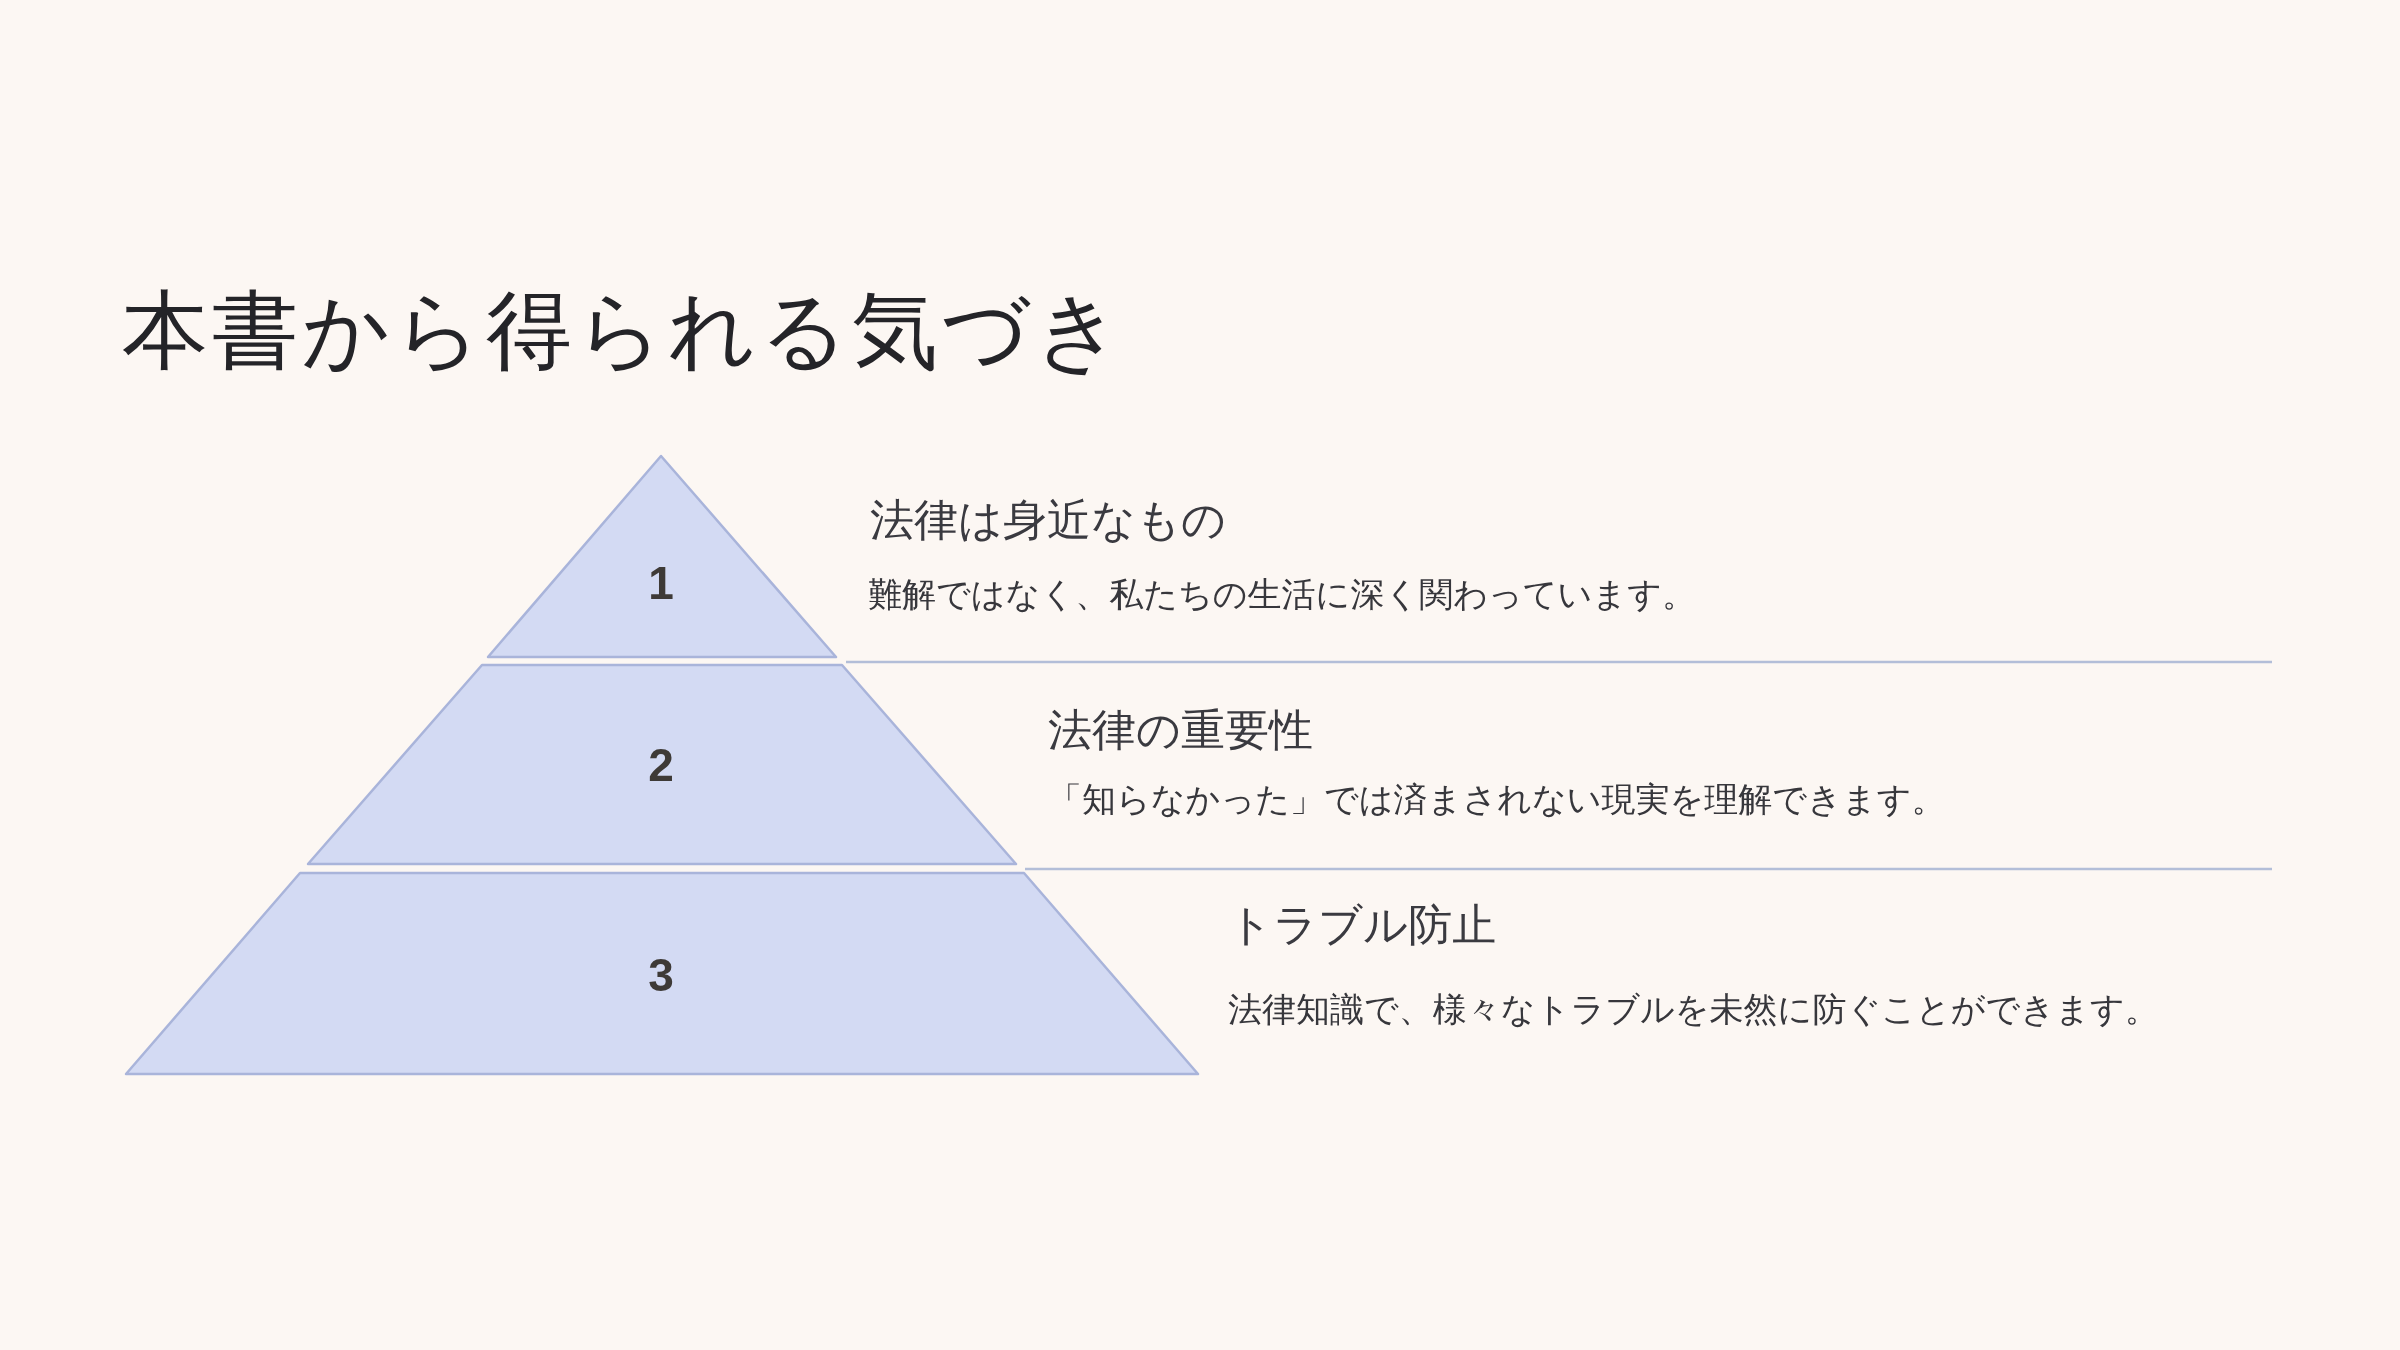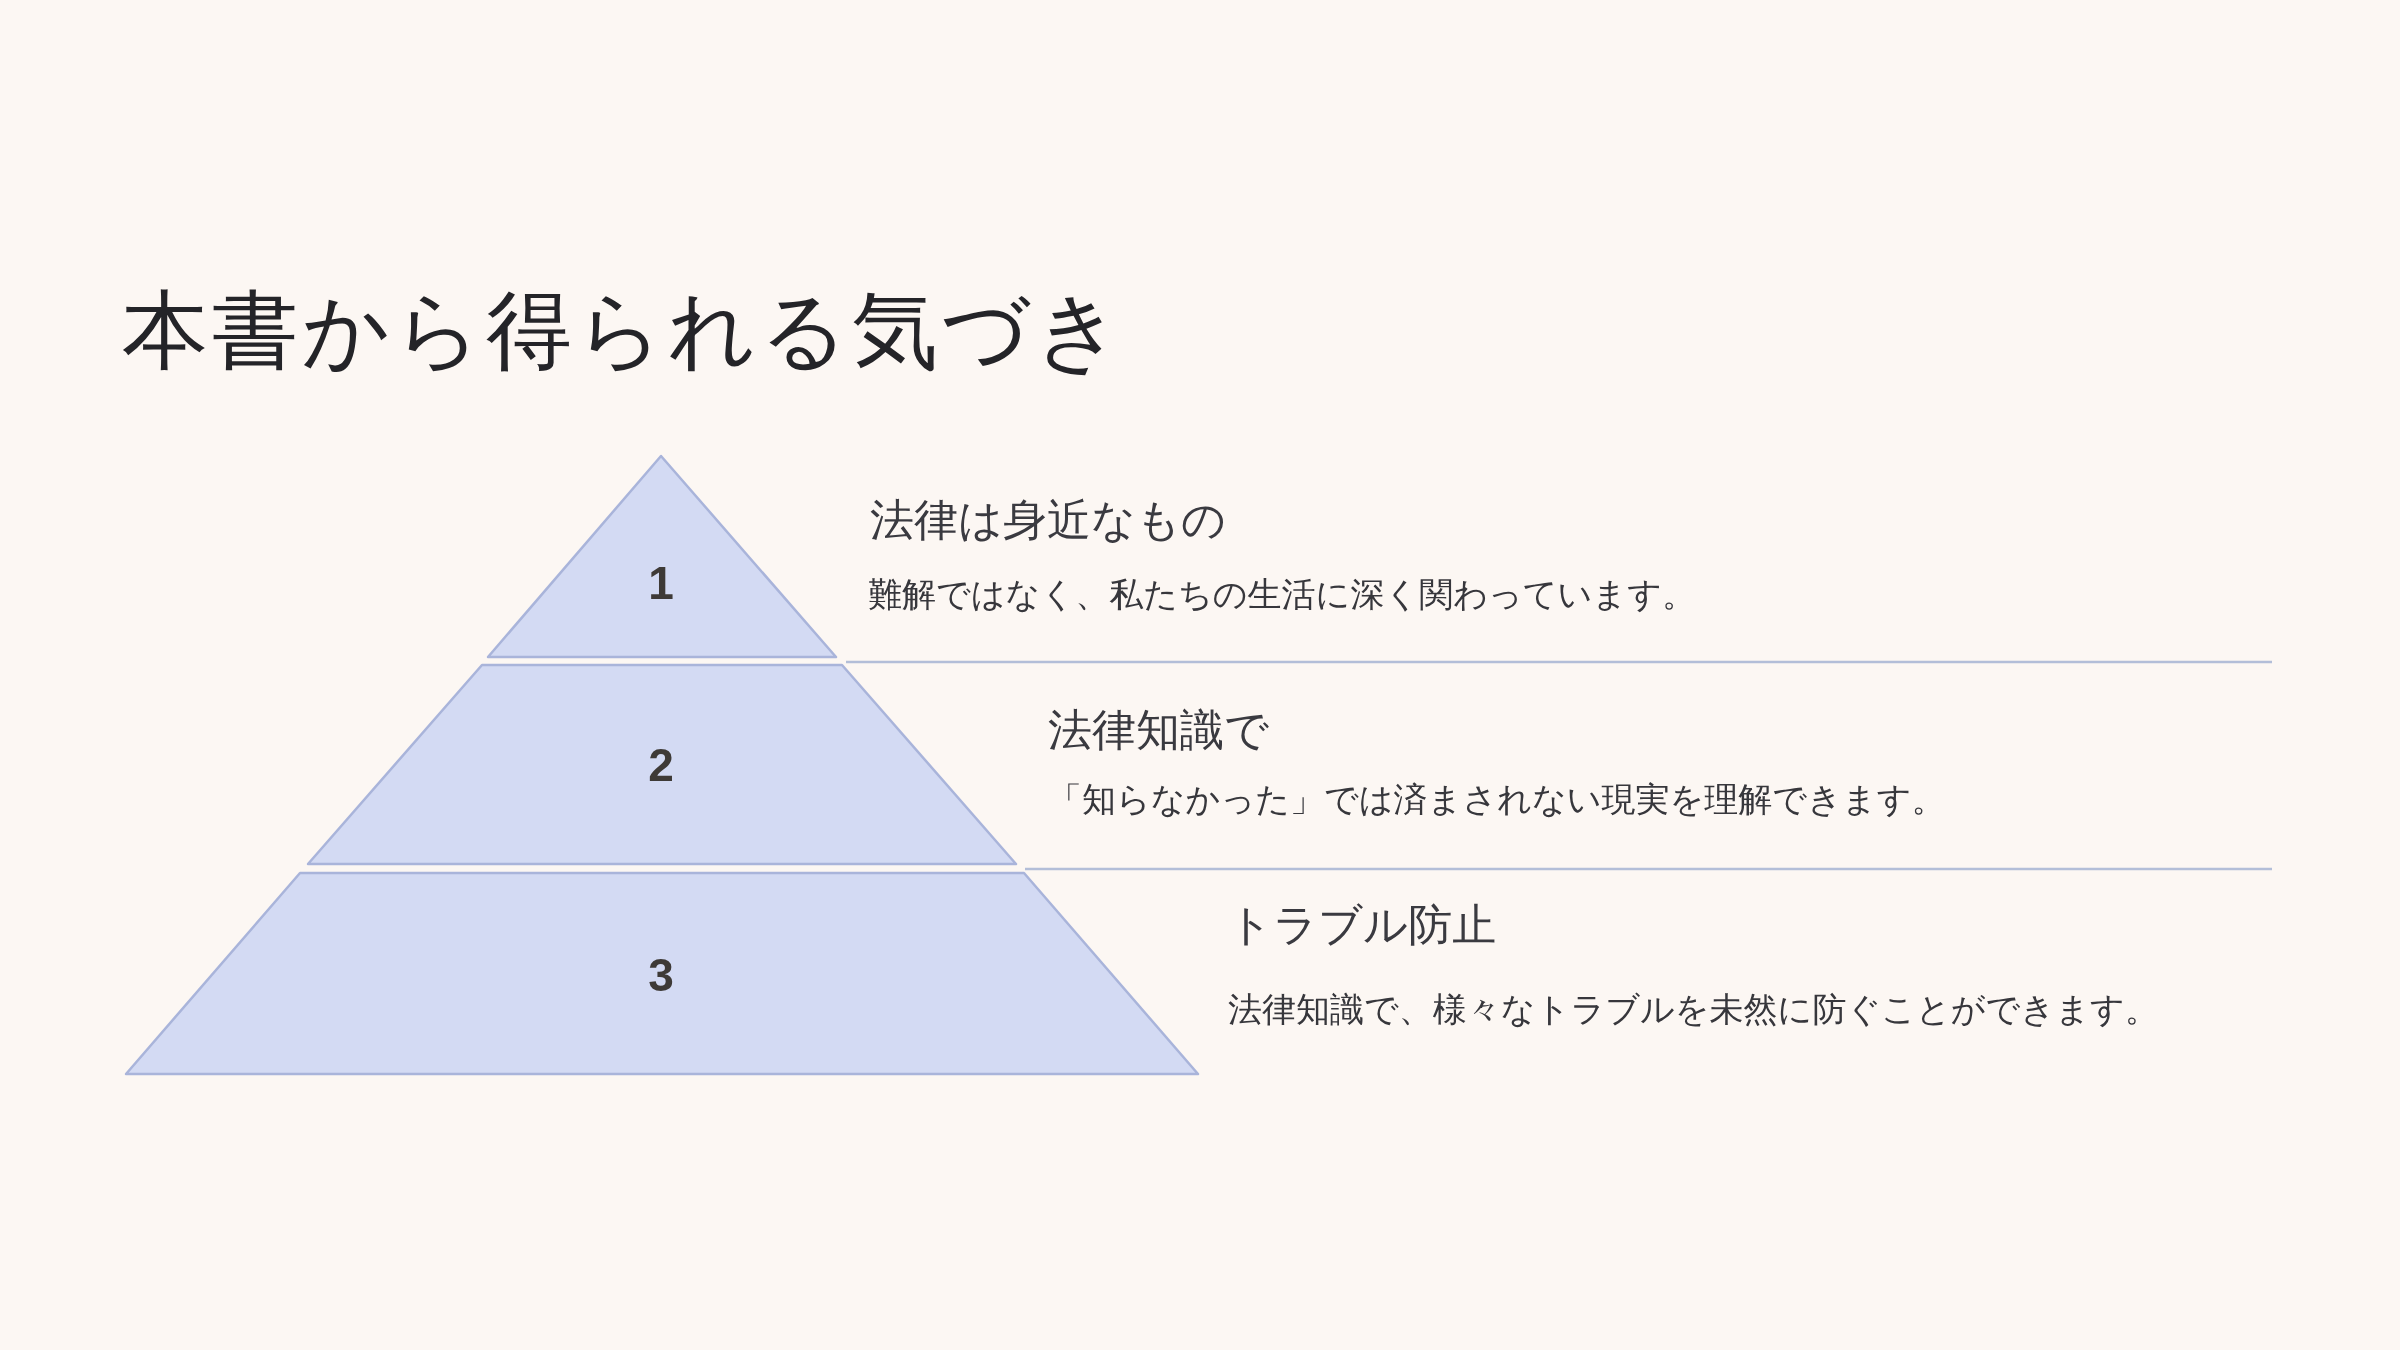--- a/index.html
+++ b/index.html
@@ -97,19 +97,19 @@
     <line x1="1025" y1="869" x2="2272" y2="869"></line>
   </svg>
 
   <div class="level-number num-1">1</div>
   <div class="level-number num-2">2</div>
   <div class="level-number num-3">3</div>
 
   <h2 class="level-heading h-1">法律は身近なもの</h2>
   <p class="level-body b-1">難解ではなく、私たちの生活に深く関わっています。</p>
 
-  <h2 class="level-heading h-2">法律知識で</h2>
+  <h2 class="level-heading h-2">法律の重要性</h2>
   <p class="level-body b-2">「知らなかった」では済まされない現実を理解できます。</p>
 
   <h2 class="level-heading h-3">トラブル防止</h2>
   <p class="level-body b-3">法律知識で、様々なトラブルを未然に防ぐことができます。</p>
 
 </div>
 
 </body></html>

